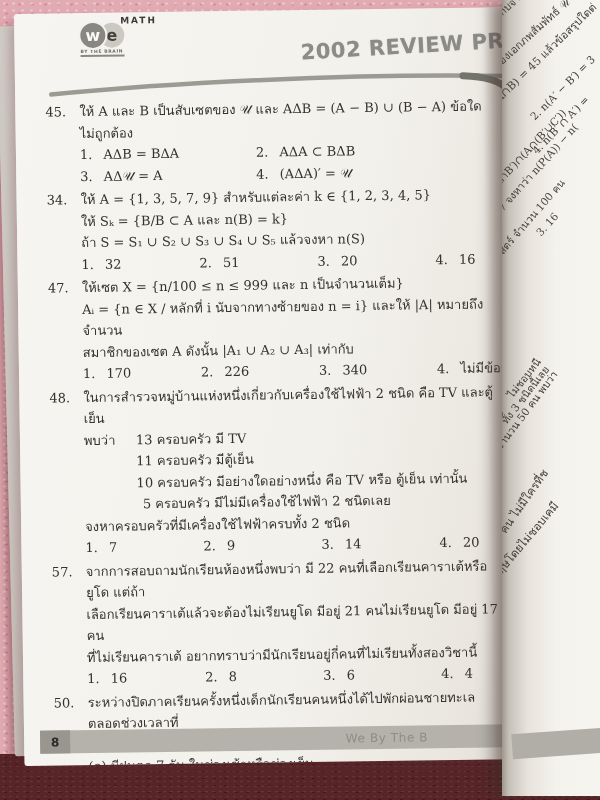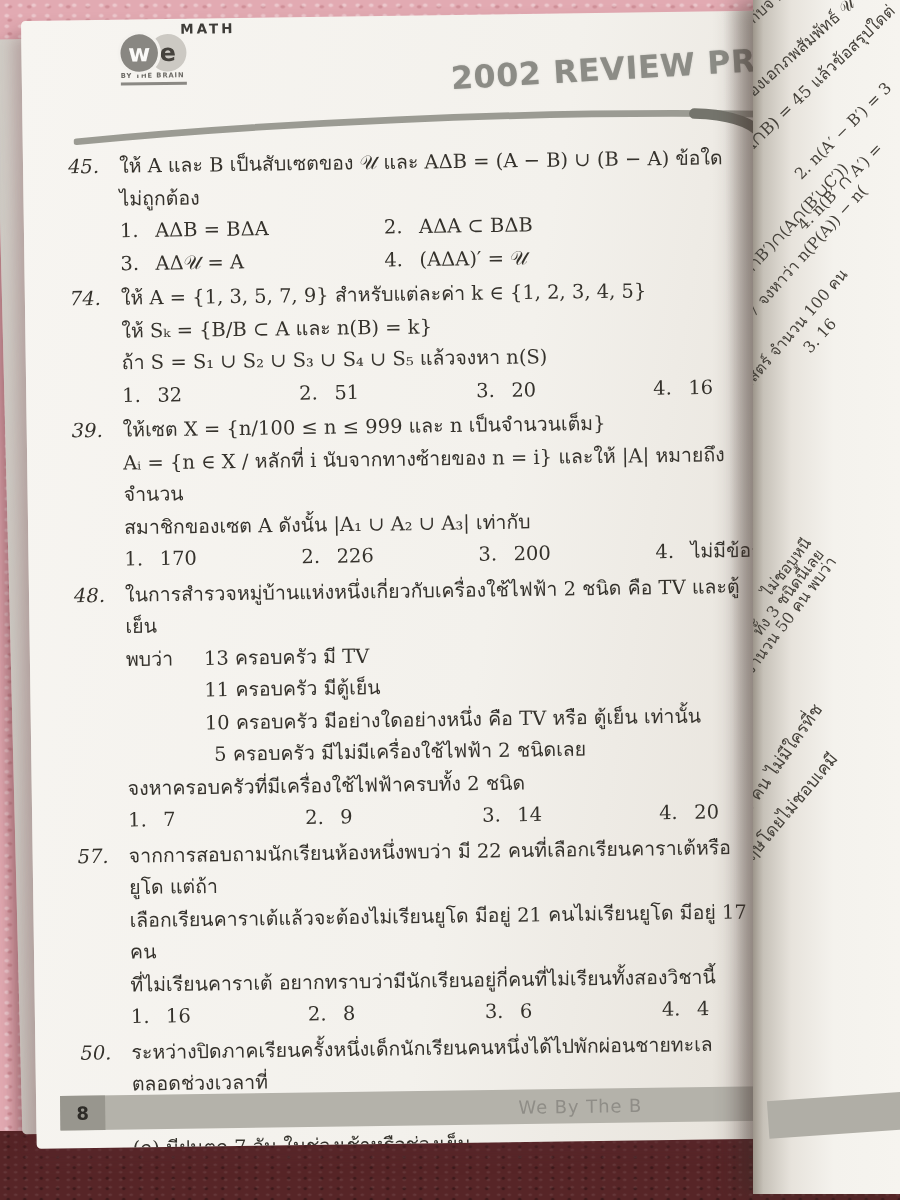--- a/index.html
+++ b/index.html
@@ -58,21 +58,21 @@
     text-shadow:0 0 1px rgba(140,140,134,.5);
   }
   .swoosh{position:absolute;left:34px;top:60px;}
   
   .content{
     position:absolute;top:88px;left:30px;right:12px;
     font-size:13px;line-height:21.5px;color:#35322c;
   }
   .problem{margin-bottom:2px;}
   .pline{display:flex;}
-  .pnum{width:34px;flex:none;font-style:italic;}
+  .pnum{width:34px;flex:none;}
   .ptext{flex:1;}
   .cont{padding-left:34px;}
   .lead-row{display:flex;padding-left:34px;}
   .lead{width:52px;flex:none;}
   .data-ind{padding-left:86px;}
   .data-ind.deep{padding-left:92px;}
   .choices2{display:grid;grid-template-columns:176px 1fr;padding-left:34px;}
   .choices4{display:flex;padding-left:34px;}
   .choices4 .ch{width:118px;flex:none;white-space:nowrap;}
   .choices4 .ch:last-child{width:auto;flex:1;}
@@ -156,44 +156,44 @@
       <div class="choices2">
         <div class="ch"><span class="cn">1.</span><span class="ct">AΔB = BΔA</span></div>
         <div class="ch"><span class="cn">2.</span><span class="ct">AΔA ⊂ BΔB</span></div>
         <div class="ch"><span class="cn">3.</span><span class="ct">AΔ𝒰 = A</span></div>
         <div class="ch"><span class="cn">4.</span><span class="ct">(AΔA)′ = 𝒰</span></div>
       </div>
     </div>
 
     <div class="problem">
       <div class="pline">
-        <span class="pnum">74.</span>
+        <span class="pnum">34.</span>
         <span class="ptext">ให้ A = {1, 3, 5, 7, 9} สำหรับแต่ละค่า k ∈ {1, 2, 3, 4, 5}</span>
       </div>
       <div class="cont">ให้ Sₖ = {B/B ⊂ A และ n(B) = k}</div>
       <div class="cont">ถ้า S = S₁ ∪ S₂ ∪ S₃ ∪ S₄ ∪ S₅ แล้วจงหา n(S)</div>
       <div class="choices4">
         <div class="ch"><span class="cn">1.</span><span class="ct">32</span></div>
         <div class="ch"><span class="cn">2.</span><span class="ct">51</span></div>
         <div class="ch"><span class="cn">3.</span><span class="ct">20</span></div>
         <div class="ch"><span class="cn">4.</span><span class="ct">16</span></div>
       </div>
     </div>
 
     <div class="problem">
       <div class="pline">
-        <span class="pnum">39.</span>
+        <span class="pnum">47.</span>
         <span class="ptext">ให้เซต X = {n/100 ≤ n ≤ 999 และ n เป็นจำนวนเต็ม}</span>
       </div>
       <div class="cont">Aᵢ = {n ∈ X / หลักที่ i นับจากทางซ้ายของ n = i} และให้ |A| หมายถึงจำนวน</div>
       <div class="cont">สมาชิกของเซต A ดังนั้น |A₁ ∪ A₂ ∪ A₃| เท่ากับ</div>
       <div class="choices4">
         <div class="ch"><span class="cn">1.</span><span class="ct">170</span></div>
         <div class="ch"><span class="cn">2.</span><span class="ct">226</span></div>
-        <div class="ch"><span class="cn">3.</span><span class="ct">200</span></div>
+        <div class="ch"><span class="cn">3.</span><span class="ct">340</span></div>
         <div class="ch"><span class="cn">4.</span><span class="ct">ไม่มีข้อถูกทั้ง 1, 2, 3</span></div>
       </div>
     </div>
 
     <div class="problem">
       <div class="pline">
         <span class="pnum">48.</span>
         <span class="ptext">ในการสำรวจหมู่บ้านแห่งหนึ่งเกี่ยวกับเครื่องใช้ไฟฟ้า 2 ชนิด คือ TV และตู้เย็น</span>
       </div>
       <div class="lead-row">

